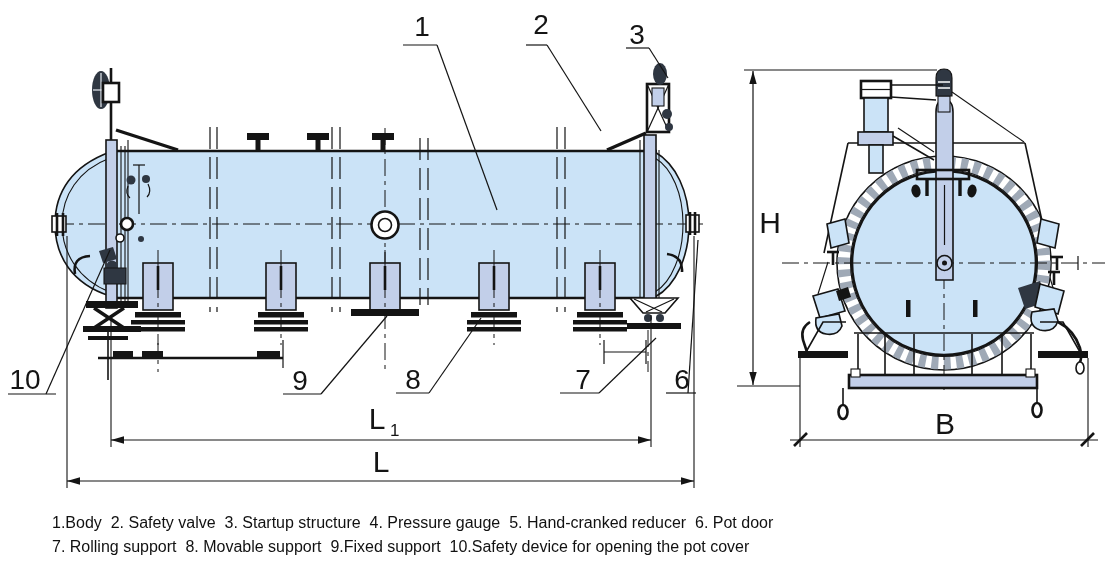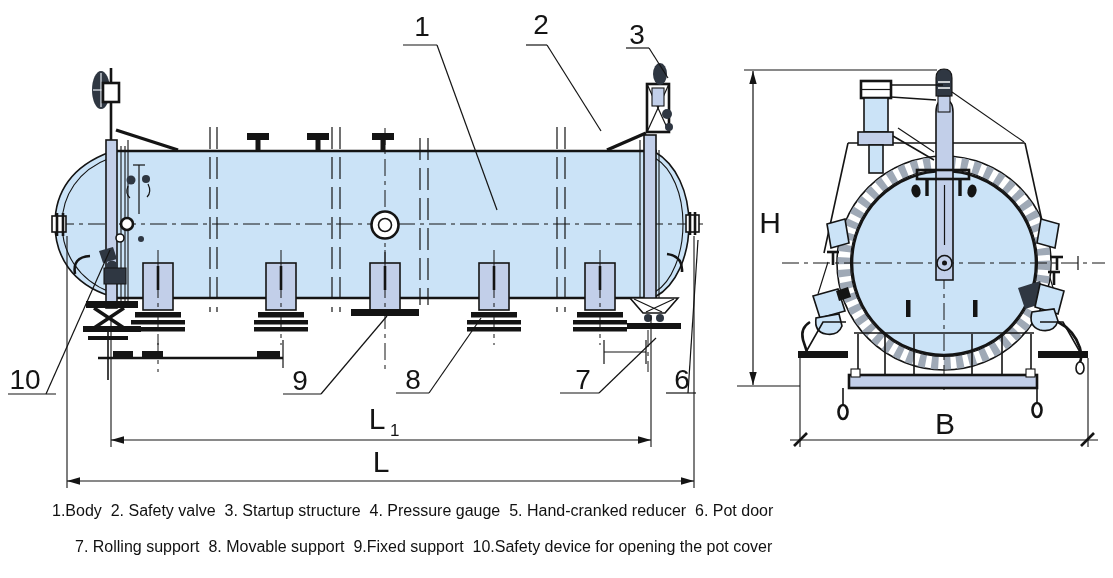--- a/index.html
+++ b/index.html
@@ -1,22 +1,22 @@
 <!DOCTYPE html>
 <html style="--background: #ffffff; --vessel-fill: #cbe3f7; --steel-fill: #c2cfe9; --line: #141414; --dark-fill: #2f3742; --ring: #9aa4b2;"><head>
 <meta charset="utf-8">
 <style>
   html,body{margin:0;padding:0;background:#fff;}
   .stage{position:relative;width:1113px;height:578px;background:var(--background,#fff);
          font-family:"Liberation Sans",sans-serif;overflow:hidden;}
   .stage svg{position:absolute;left:0;top:0;}
   .legend-line{position:absolute;left:52px;white-space:pre;font-size:16px;color:#111;
                font-family:"Liberation Sans",sans-serif;}
-  #legend1{top:502px;}
-  #legend2{top:538px;margin-left:23px;}
+  #legend1{top:514px;}
+  #legend2{top:538px;}
 
   
   .o   {stroke:var(--line,#141414);fill:none;stroke-width:1.6;}
   .o1  {stroke:var(--line,#141414);fill:none;stroke-width:1.1;}
   .o2  {stroke:var(--line,#141414);fill:none;stroke-width:2.6;}
   .o3  {stroke:var(--line,#141414);fill:none;stroke-width:3.4;}
   .vfill{fill:var(--vessel-fill,#cbe3f7);}
   .sfill{fill:var(--steel-fill,#c2cfe9);}
   .dk  {fill:var(--dark-fill,#2f3742);}
   .blk {fill:var(--line,#141414);}

